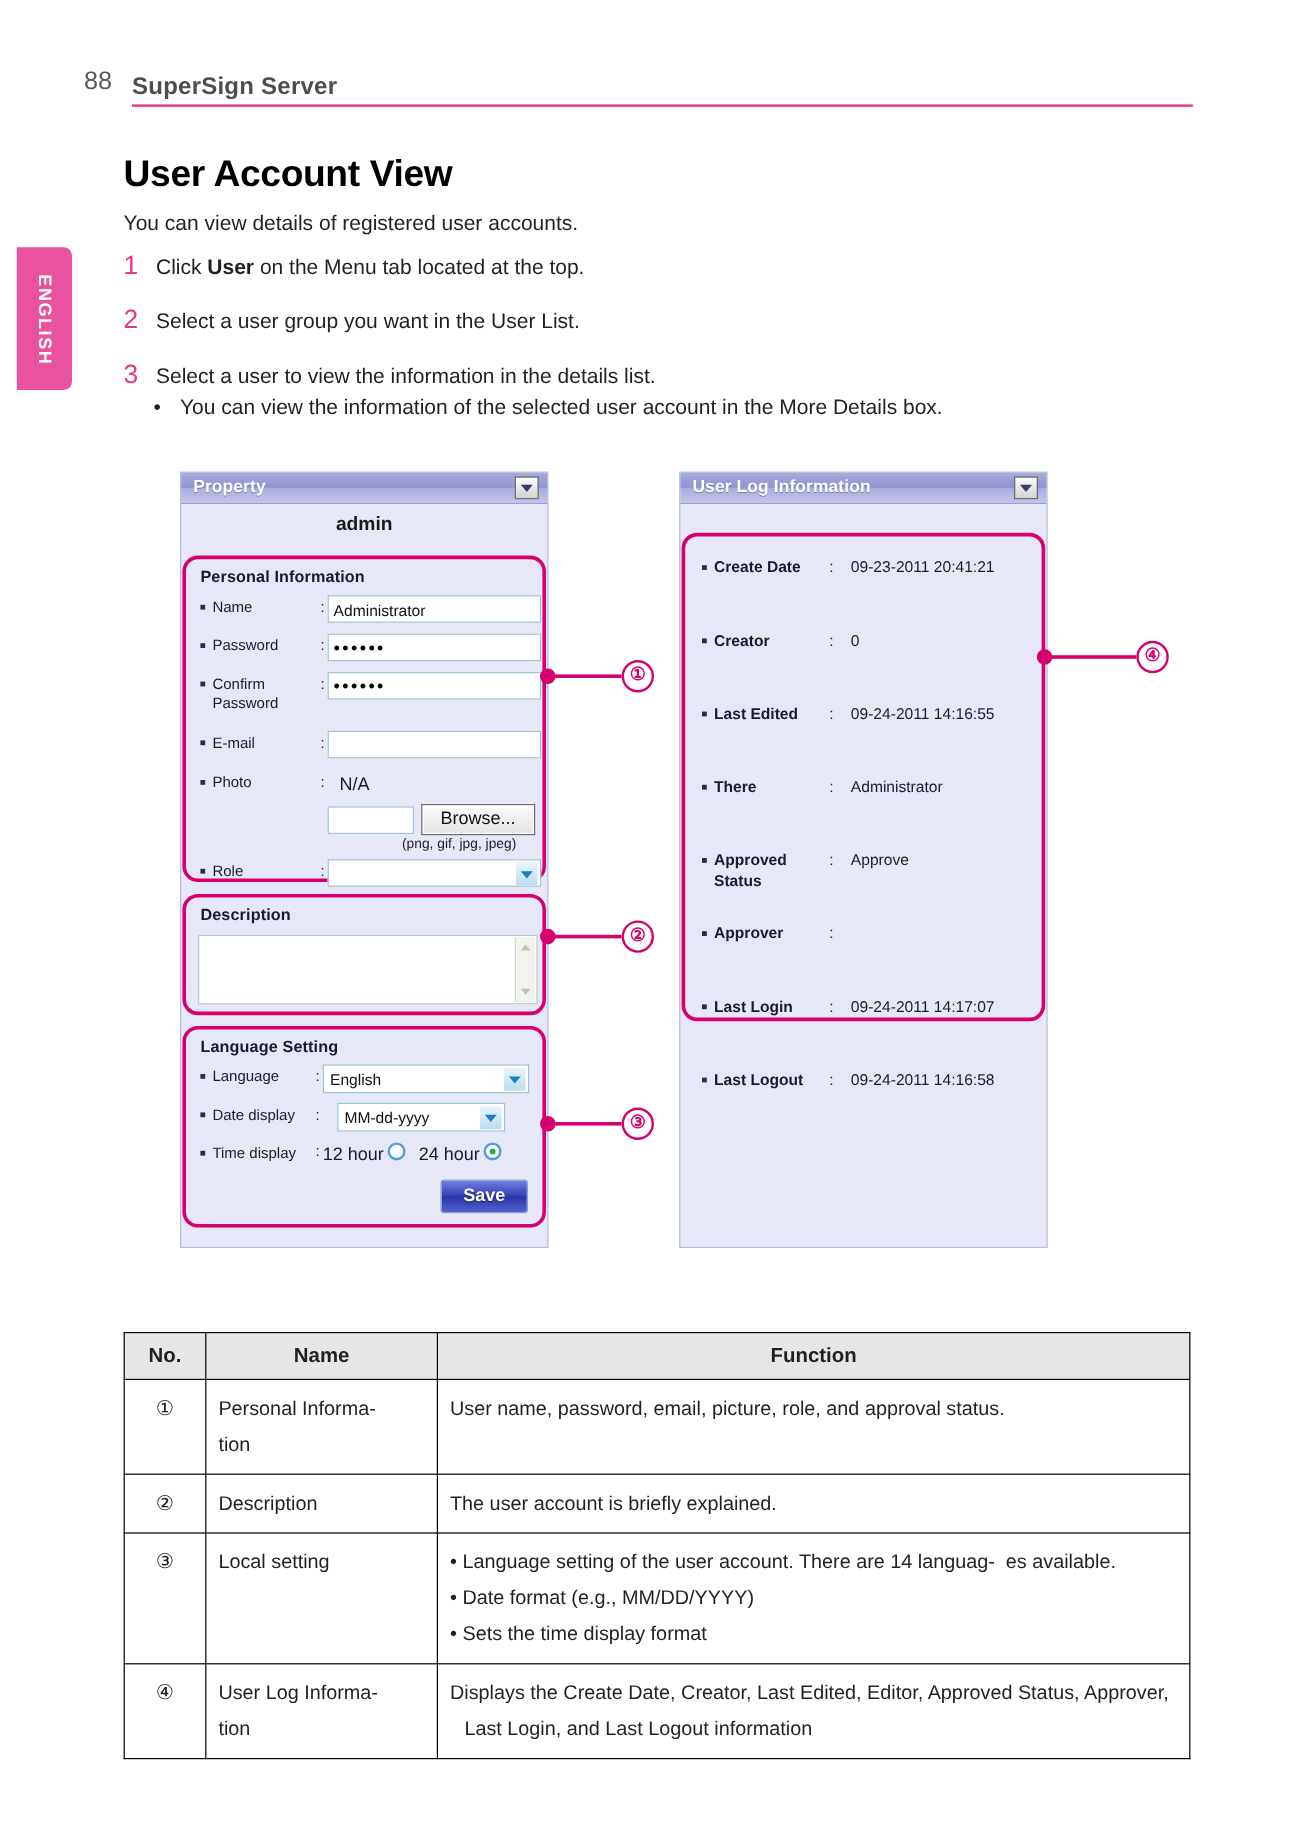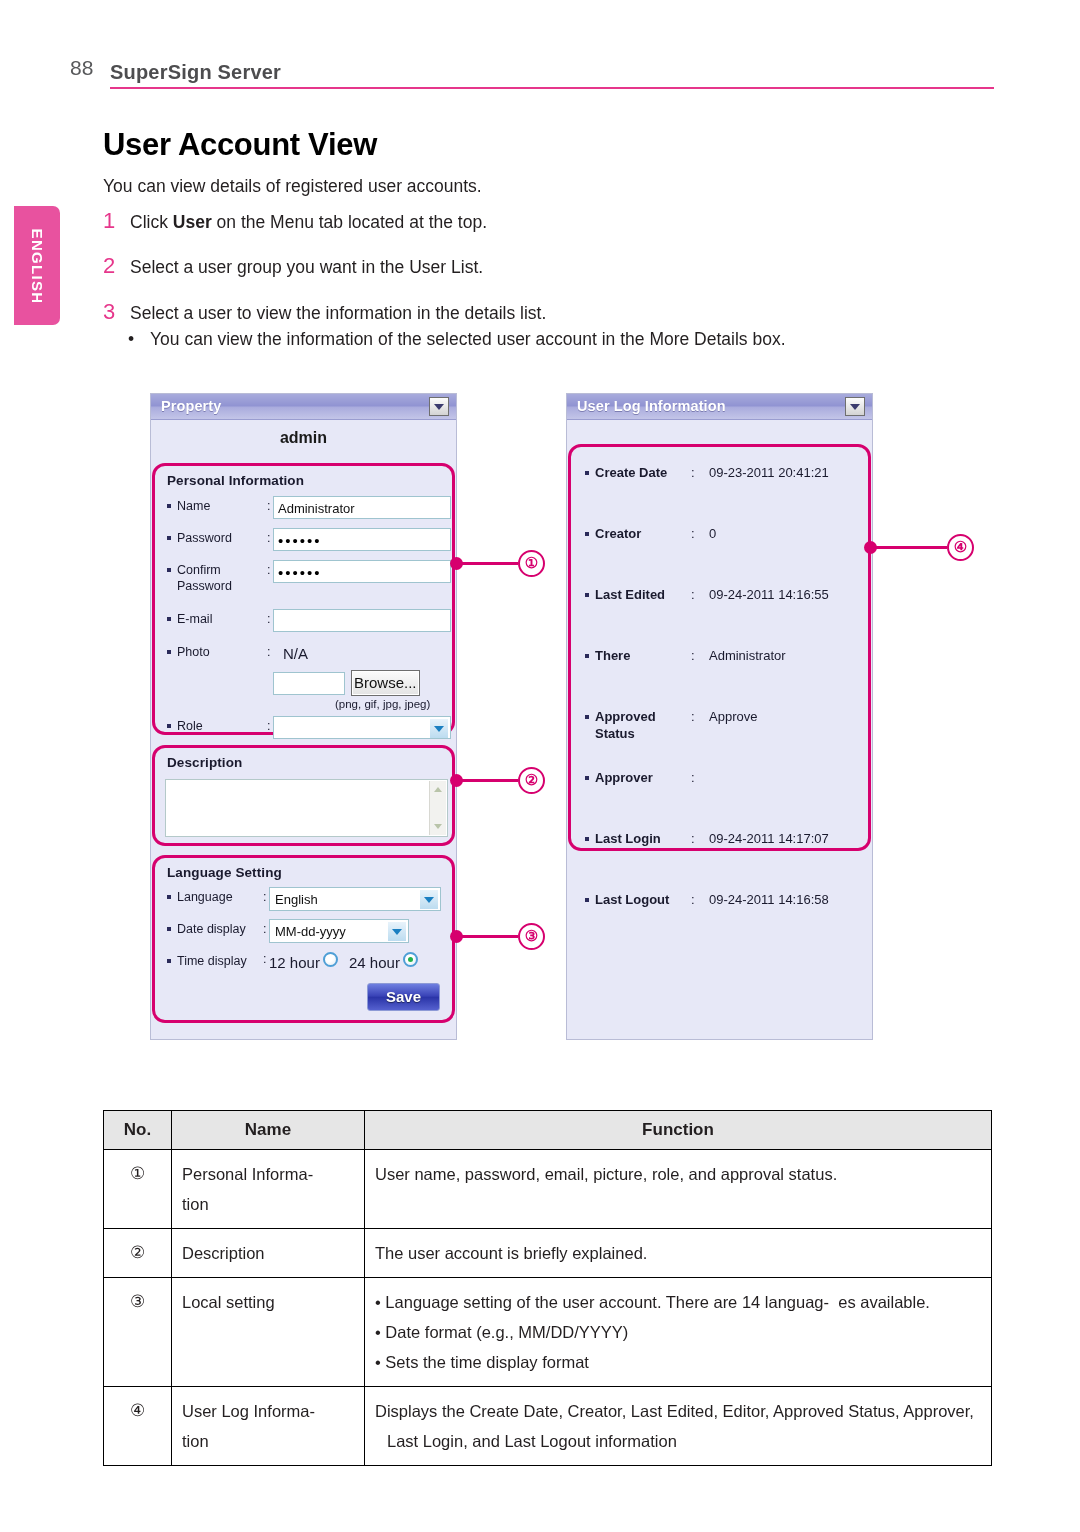--- a/index.html
+++ b/index.html
@@ -163,21 +163,21 @@
     border-top: 6px solid #1a7fc1;
   }
 
   .plain { position: absolute; font-size: 15px; color:#1a1a2e; }
 
   .browse-btn {
     position: absolute;
     background: linear-gradient(to bottom,#fcfcfc,#e3e3e3);
     border: 1px solid #6e6e6e;
     font-size: 15px; color:#111;
-    padding: 2px 2px;
+    padding: 2px 15px;
     line-height: 20px;
     box-shadow: inset 0 0 0 1px #ffffff;
   }
   .hint { position:absolute; font-size: 11.5px; color:#1a1a2e; }
 
   .textarea {
     position: absolute;
     background: #ffffff;
     border: 1px solid #b4c9c9;
   }
@@ -381,21 +381,21 @@
     <div class="row" style="left:12px; top:32px;">
       <span class="lbl"><i class="sq"></i><span>Language</span></span>
     </div>
     <div class="colon" style="left:108px; top:32px;">:</div>
     <div class="selbox" style="left:114px; top:29px; width:172px; height:24px;"><span>English</span><i class="arw"></i></div>
 
     <div class="row" style="left:12px; top:64px;">
       <span class="lbl"><i class="sq"></i><span>Date display</span></span>
     </div>
     <div class="colon" style="left:108px; top:64px;">:</div>
-    <div class="selbox" style="left:114px; top:61px; width:140px; height:24px;"><span>MM-dd-yyyy</span><i class="arw"></i></div>
+    <div class="selbox" style="left:126px; top:61px; width:140px; height:24px;"><span>MM-dd-yyyy</span><i class="arw"></i></div>
 
     <div class="row" style="left:12px; top:96px;">
       <span class="lbl"><i class="sq"></i><span>Time display</span></span>
     </div>
     <div class="colon" style="left:108px; top:94px;">:</div>
     <div class="plain" style="left:114px; top:96px;">12 hour</div>
     <div class="radio" style="left:168px; top:94px;"></div>
     <div class="plain" style="left:194px; top:96px;">24 hour</div>
     <div class="radio on" style="left:248px; top:94px;"></div>
 

